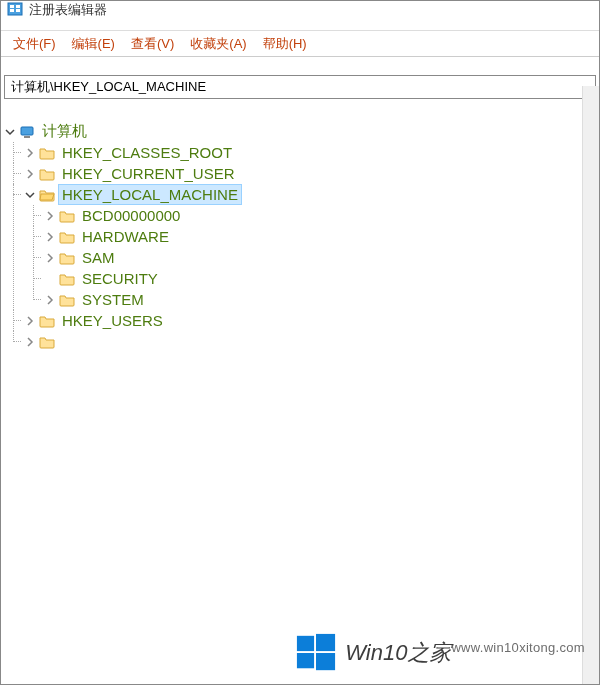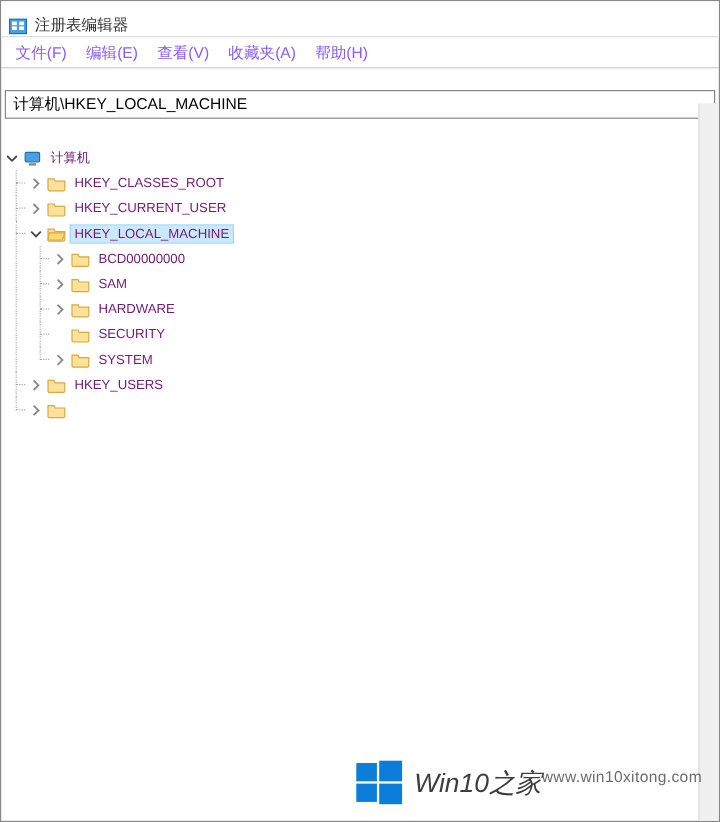--- a/index.html
+++ b/index.html
@@ -12,21 +12,21 @@
       width: 600px;
       height: 685px;
       overflow: hidden;
       position: relative;
       border: 1px solid #888;
     }
     .titlebar {
       background: #fff;
       height: 30px;
       display: flex;
-      align-items: flex-end;
+      align-items: flex-start;
       padding: 0 6px;
       border-bottom: 1px solid #ddd;
     }
     .titlebar .app-icon {
       width: 16px; height: 16px;
       margin-right: 6px;
       display: inline-flex;
     }
     .titlebar .title {
       color: #333;
@@ -37,21 +37,21 @@
       display: flex;
       align-items: center;
       padding: 0 6px;
       gap: 4px;
       border-bottom: 1px solid #ccc;
     }
     .menubar .menu-item {
       padding: 2px 6px;
       cursor: default;
       font-size: 13px;
-      color: #8b5cf6;
+      color: #c2410c;
     }
     .addressbar {
       height: 24px;
       border: 1px solid #888;
       margin: 18px 3px;
       display: flex;
       align-items: center;
     }
     .addressbar input {
       border: none;
@@ -94,22 +94,22 @@
       flex-shrink: 0;
     }
     .expander.blank { visibility: hidden; }
     .folder-icon, .computer-icon {
       width: 16px; height: 16px;
       margin-right: 4px;
       flex-shrink: 0;
     }
     .label {
       padding: 1px 3px;
-      font-size: 11px;
-      color: #701a75;
+      font-size: 15px;
+      color: #4d7c0f;
     }
     .node.selected .label {
       background: #cce8ff;
       outline: 1px solid #99d1ff;
     }
     .scrollbar-v {
       position: absolute;
       right: 0; top: 85px; bottom: 0;
       width: 17px;
       background: #f0f0f0;
@@ -250,34 +250,34 @@
               <li>
                 <div class="node">
                   <span class="expander">
                       <svg width="10" height="10" viewBox="0 0 10 10">
                         <path d="M3 1 L7 5 L3 9" fill="none" stroke="#888" stroke-width="1.5"></path>
                       </svg>
                     </span>
                   <span class="folder-icon"><svg viewBox="0 0 16 16">
                         <path d="M1 4 h5 l1 2 h8 v7 a1 1 0 0 1 -1 1 H2 a1 1 0 0 1 -1 -1 Z" fill="#ffe29a" stroke="#d9a93a"></path>
                       </svg></span>
-                  <span class="label">SAM</span>
+                  <span class="label">HARDWARE</span>
                 </div>
               </li>
               <li>
                 <div class="node">
                   <span class="expander">
                       <svg width="10" height="10" viewBox="0 0 10 10">
                         <path d="M3 1 L7 5 L3 9" fill="none" stroke="#888" stroke-width="1.5"></path>
                       </svg>
                     </span>
                   <span class="folder-icon"><svg viewBox="0 0 16 16">
                         <path d="M1 4 h5 l1 2 h8 v7 a1 1 0 0 1 -1 1 H2 a1 1 0 0 1 -1 -1 Z" fill="#ffe29a" stroke="#d9a93a"></path>
                       </svg></span>
-                  <span class="label">HARDWARE</span>
+                  <span class="label">SAM</span>
                 </div>
               </li>
               <li>
                 <div class="node">
                   <span class="expander blank"></span>
                   <span class="folder-icon"><svg viewBox="0 0 16 16">
                         <path d="M1 4 h5 l1 2 h8 v7 a1 1 0 0 1 -1 1 H2 a1 1 0 0 1 -1 -1 Z" fill="#ffe29a" stroke="#d9a93a"></path>
                       </svg></span>
                   <span class="label">SECURITY</span>
                 </div>

